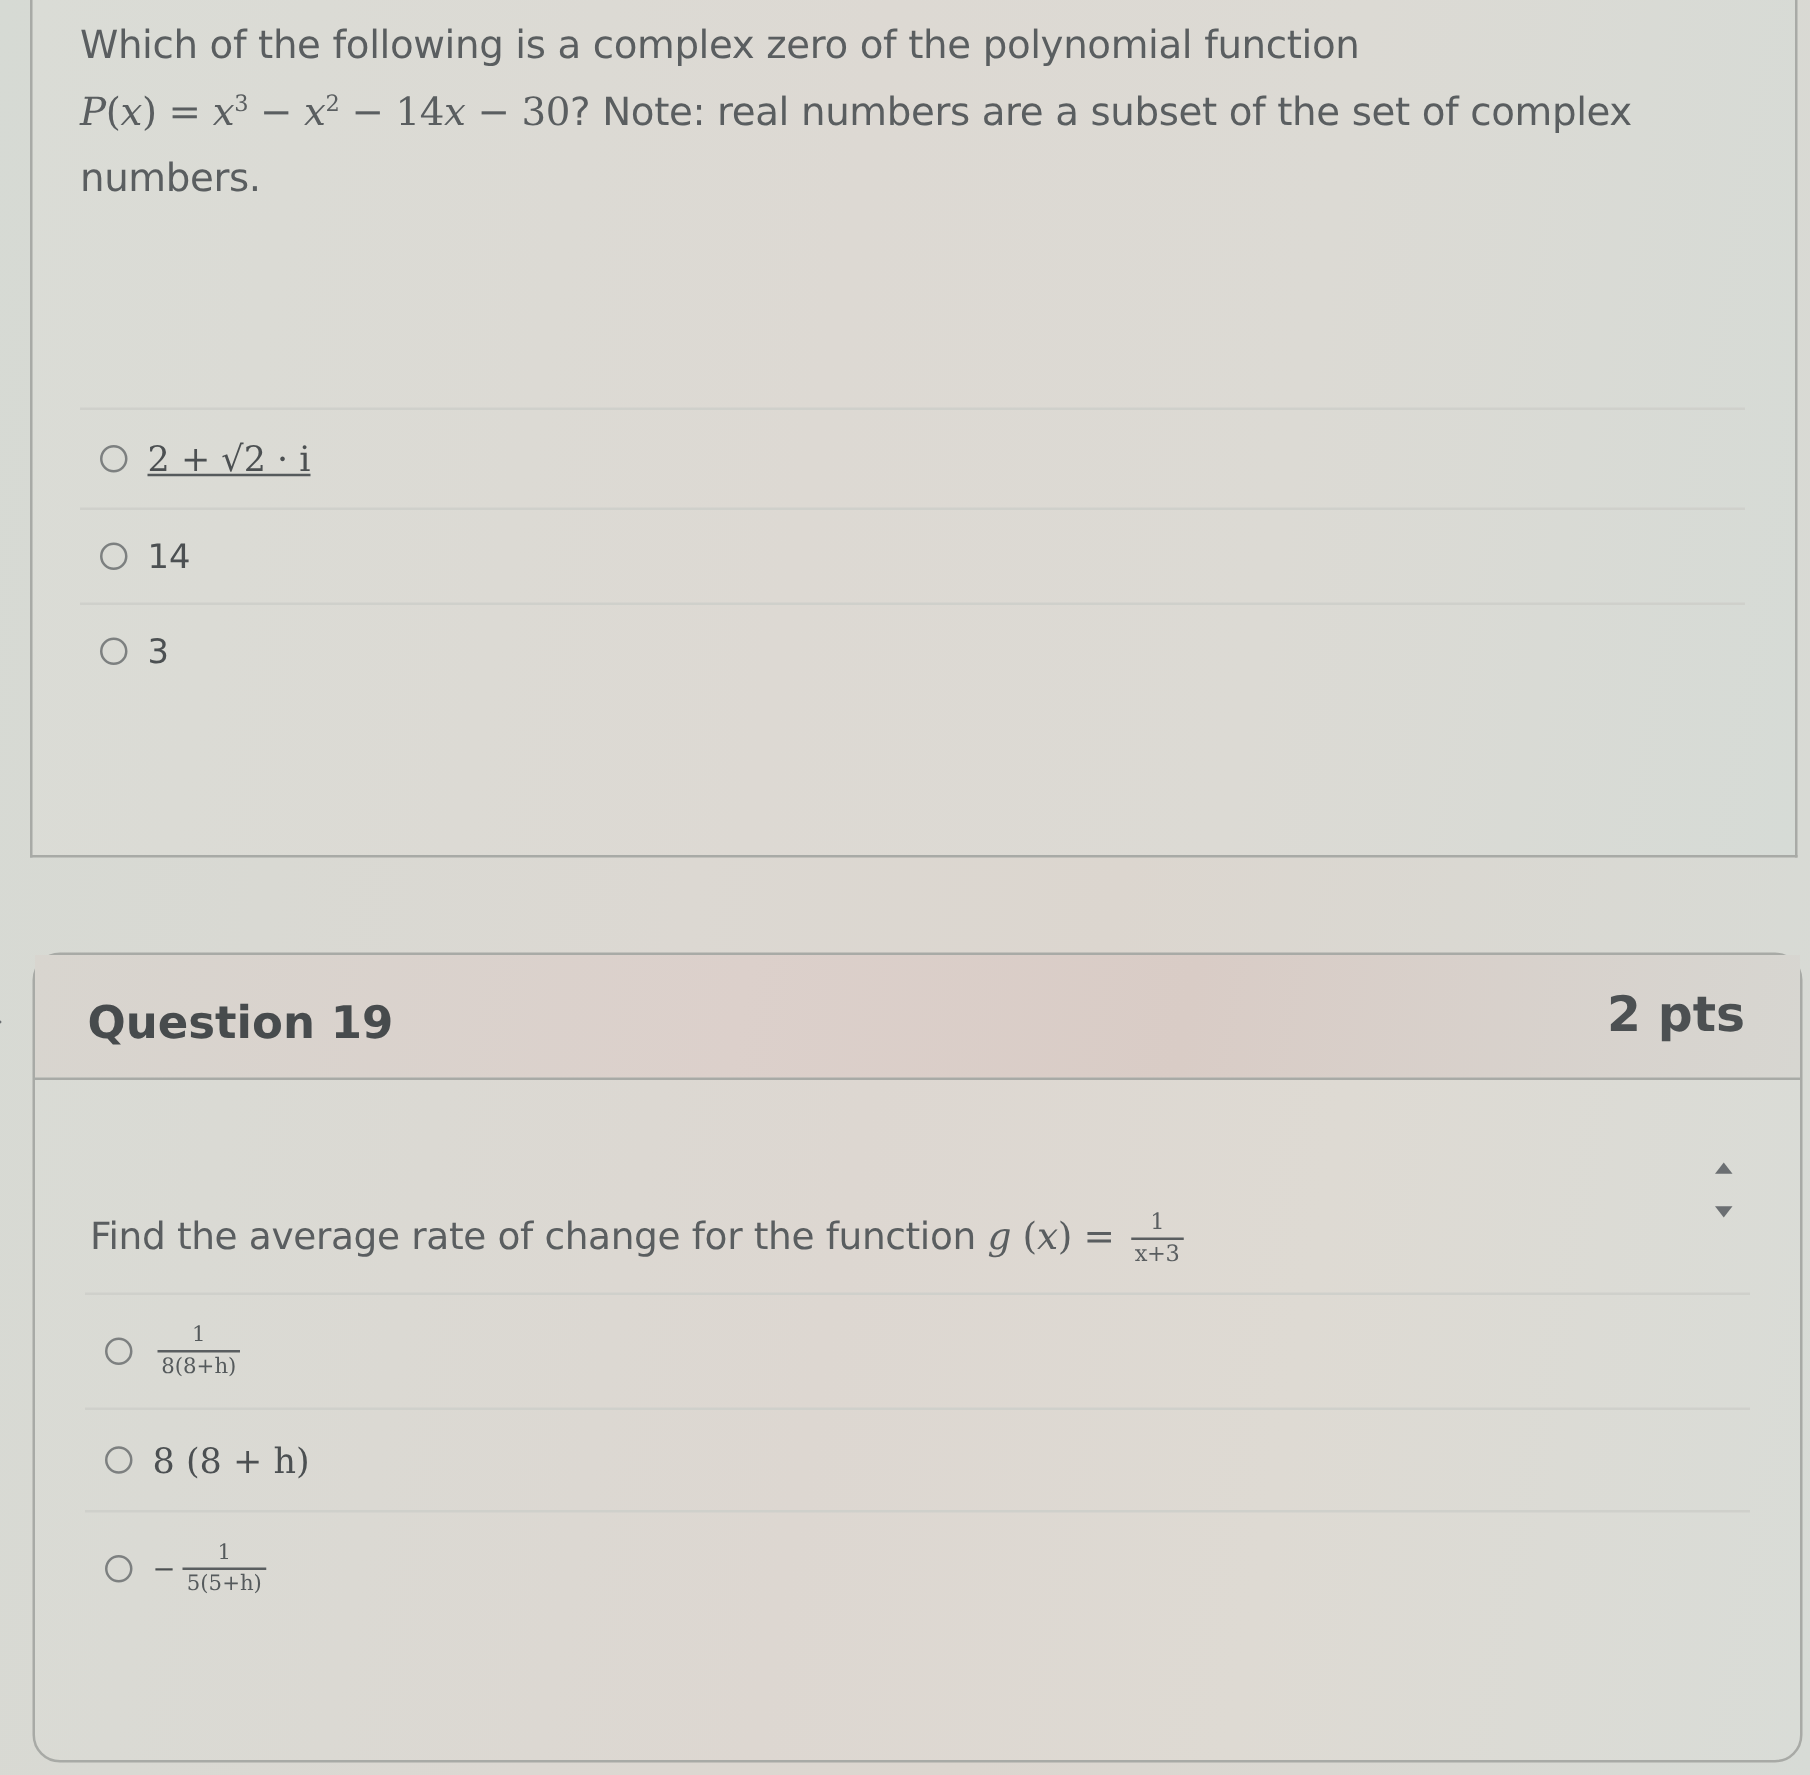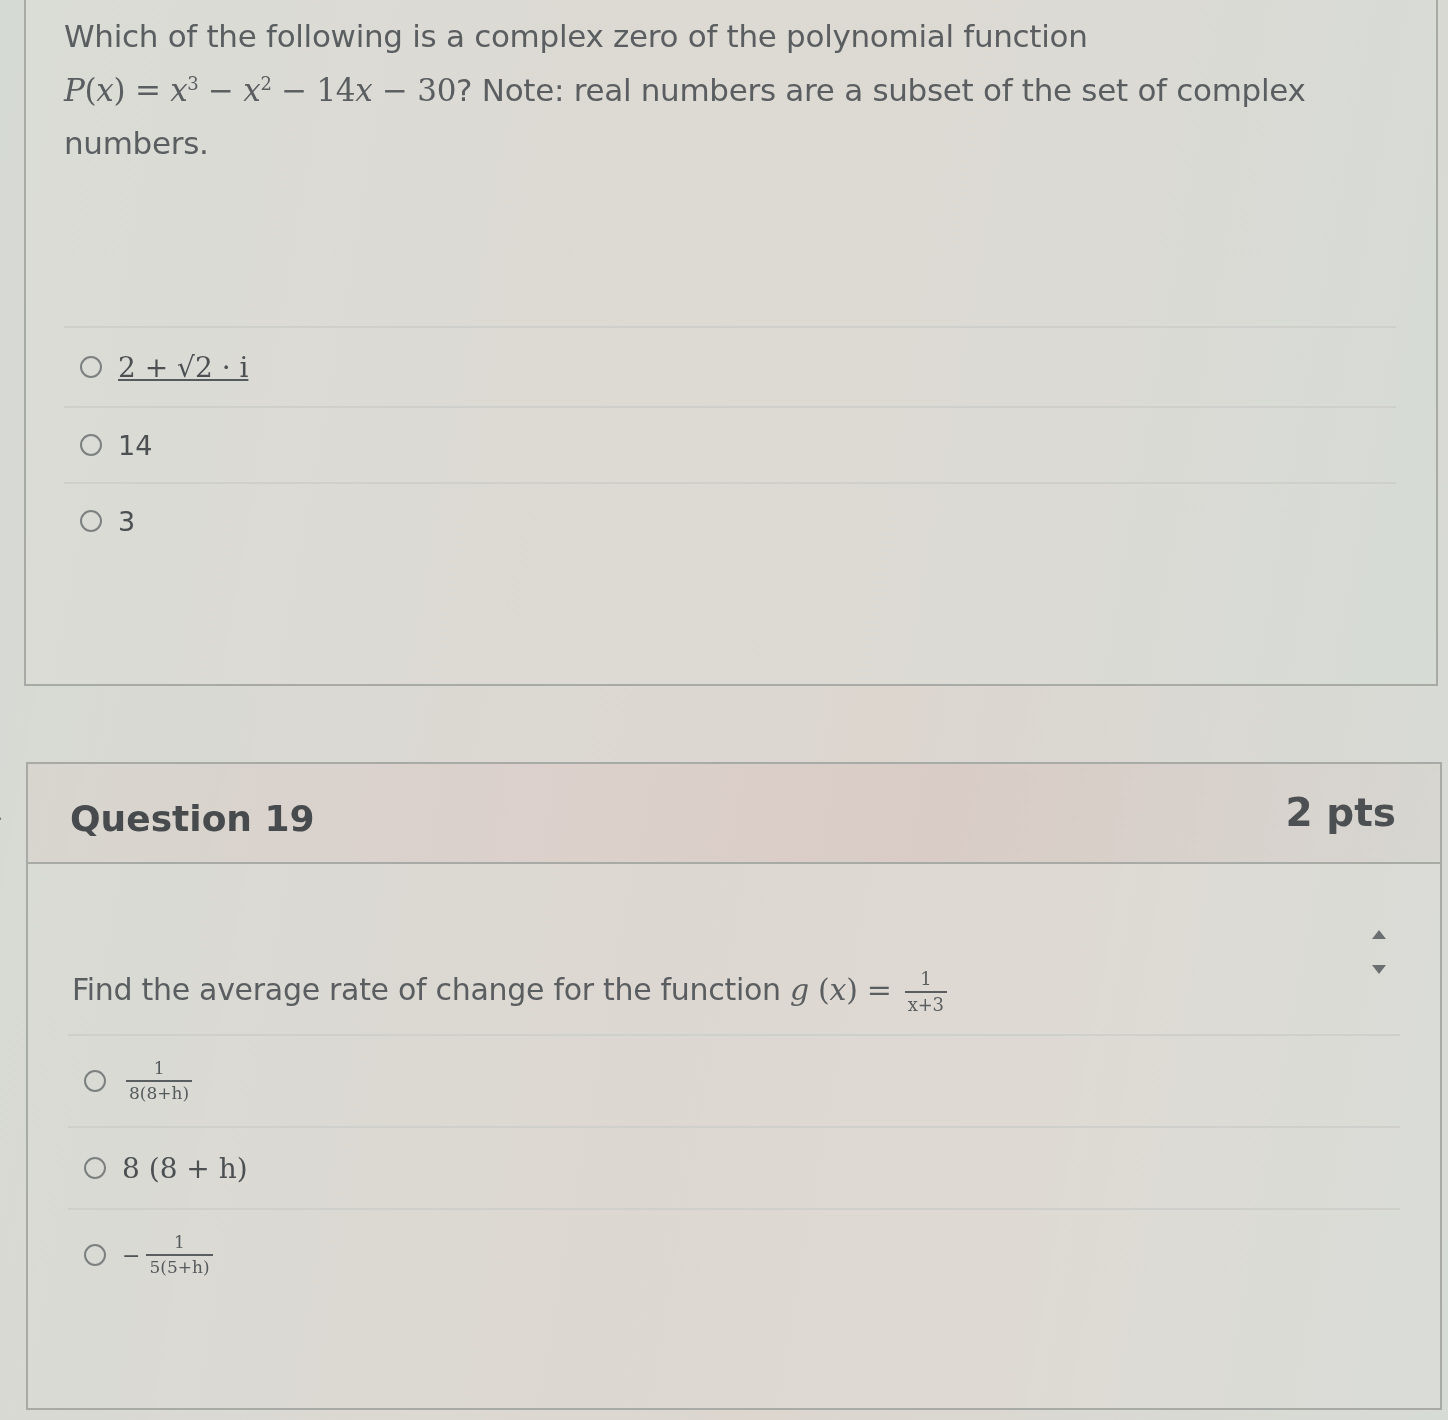--- a/index.html
+++ b/index.html
@@ -16,20 +16,21 @@
     box-sizing: border-box;
   }
   #q18 {
     left: 24px; top: -4px; width: 1414px; height: 690px;
     background: linear-gradient(100deg, #dadcd6 0%, #ddd9d3 45%, #dcdad4 70%, #d6dbd6 100%);
     border-top: none;
   }
   #q19 {
     left: 26px; top: 762px; width: 1416px; height: 648px;
     background: linear-gradient(100deg, #d9dbd5 0%, #ddd7d1 45%, #dedad3 70%, #d9dcd7 100%);
+    border-radius: 22px;
   }
   .q-text {
     position: absolute; left: 38px; right: 80px;
     font-size: 31px; line-height: 48px; color: #5a5e60;
     letter-spacing: -0.3px;
   }
   #q18 .q-text { top: 16px; }
   .math { font-family: "DejaVu Serif", serif; }
   .math i { font-style: italic; }
   .answers {

